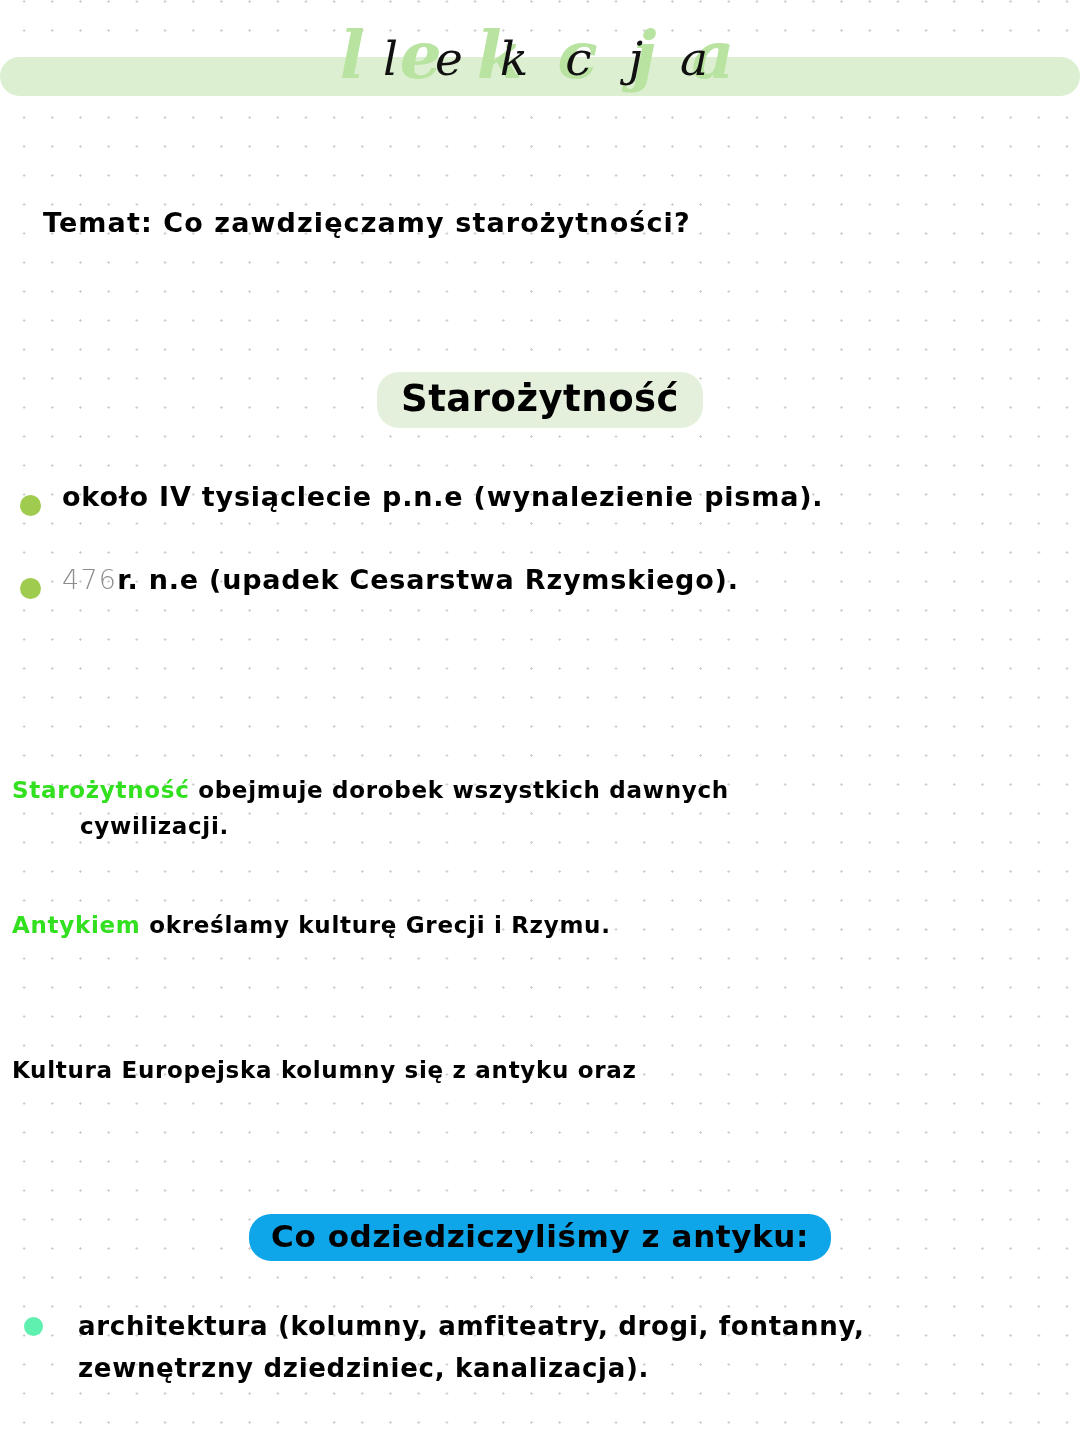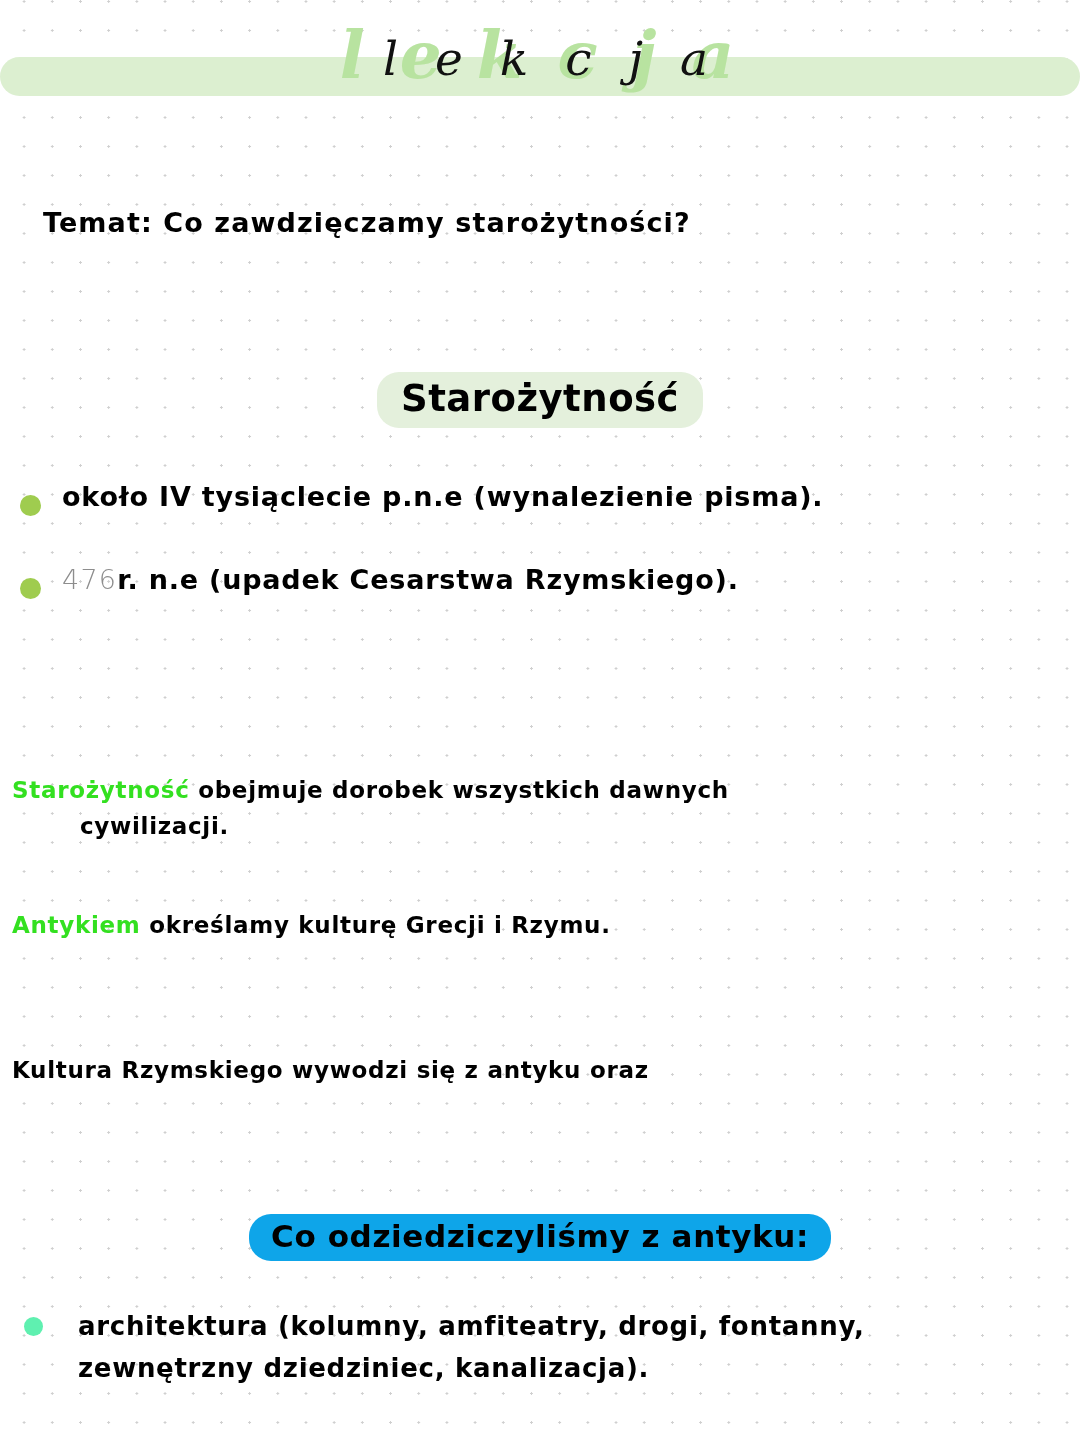--- a/index.html
+++ b/index.html
@@ -214,21 +214,21 @@
   </div>
 
 
 </div>
 
 <div class="body-text para p-star"><span class="green">Starożytność</span><span> obejmuje dorobek wszystkich dawnych</span><br><span class="indent">cywilizacji.</span></div>
 
 <div class="body-text para p-antyk"><span class="green">Antykiem</span><span> określamy kulturę Grecji i Rzymu.</span></div>
 
 <div class="body-text para p-kultura">
-    <span class="nowrapline">Kultura Rzymskiego wywodzi się z antyku oraz</span>
+    <span class="nowrapline">Kultura Europejska kolumny się z antyku oraz</span>
   </div>
 
 <div class="heading2-wrap">
   <span class="body-text pill pill-mint">Co odziedziczyliśmy z antyku:</span>
 </div>
 
 <div class="last-bullet">
   <span class="dot"></span>
   <span class="body-text lb-text"><span class="nowrapline">architektura (kolumny, amfiteatry, drogi, fontanny,</span><span class="nowrapline">zewnętrzny dziedziniec, kanalizacja).</span></span>
 </div>

